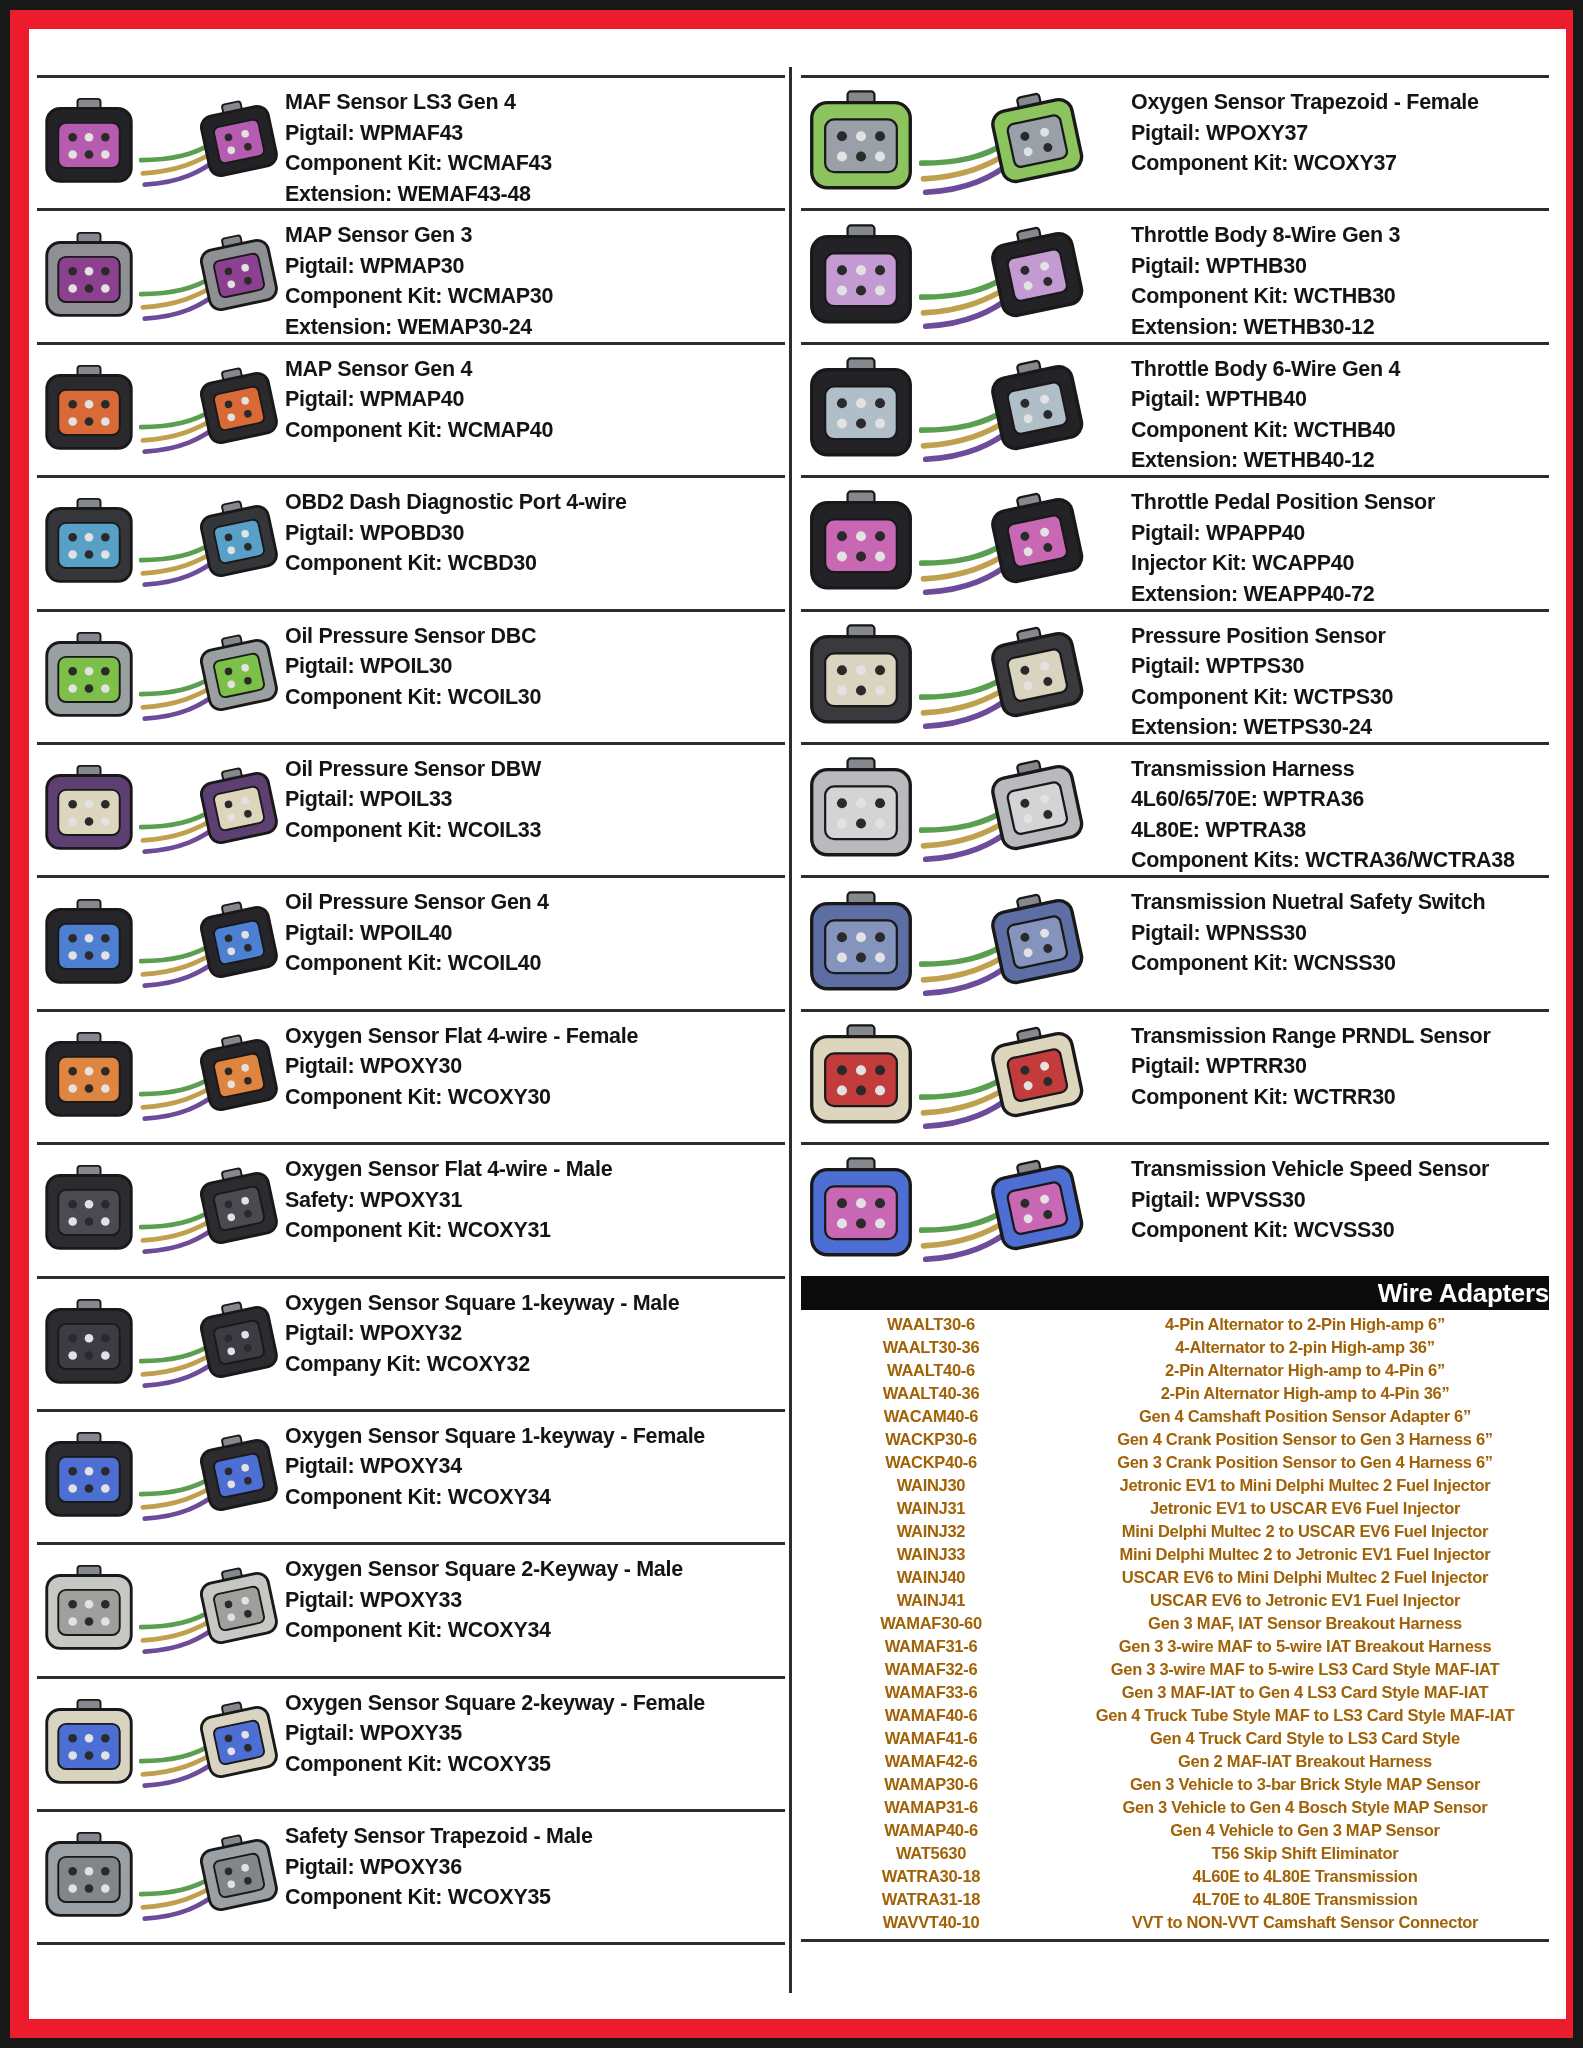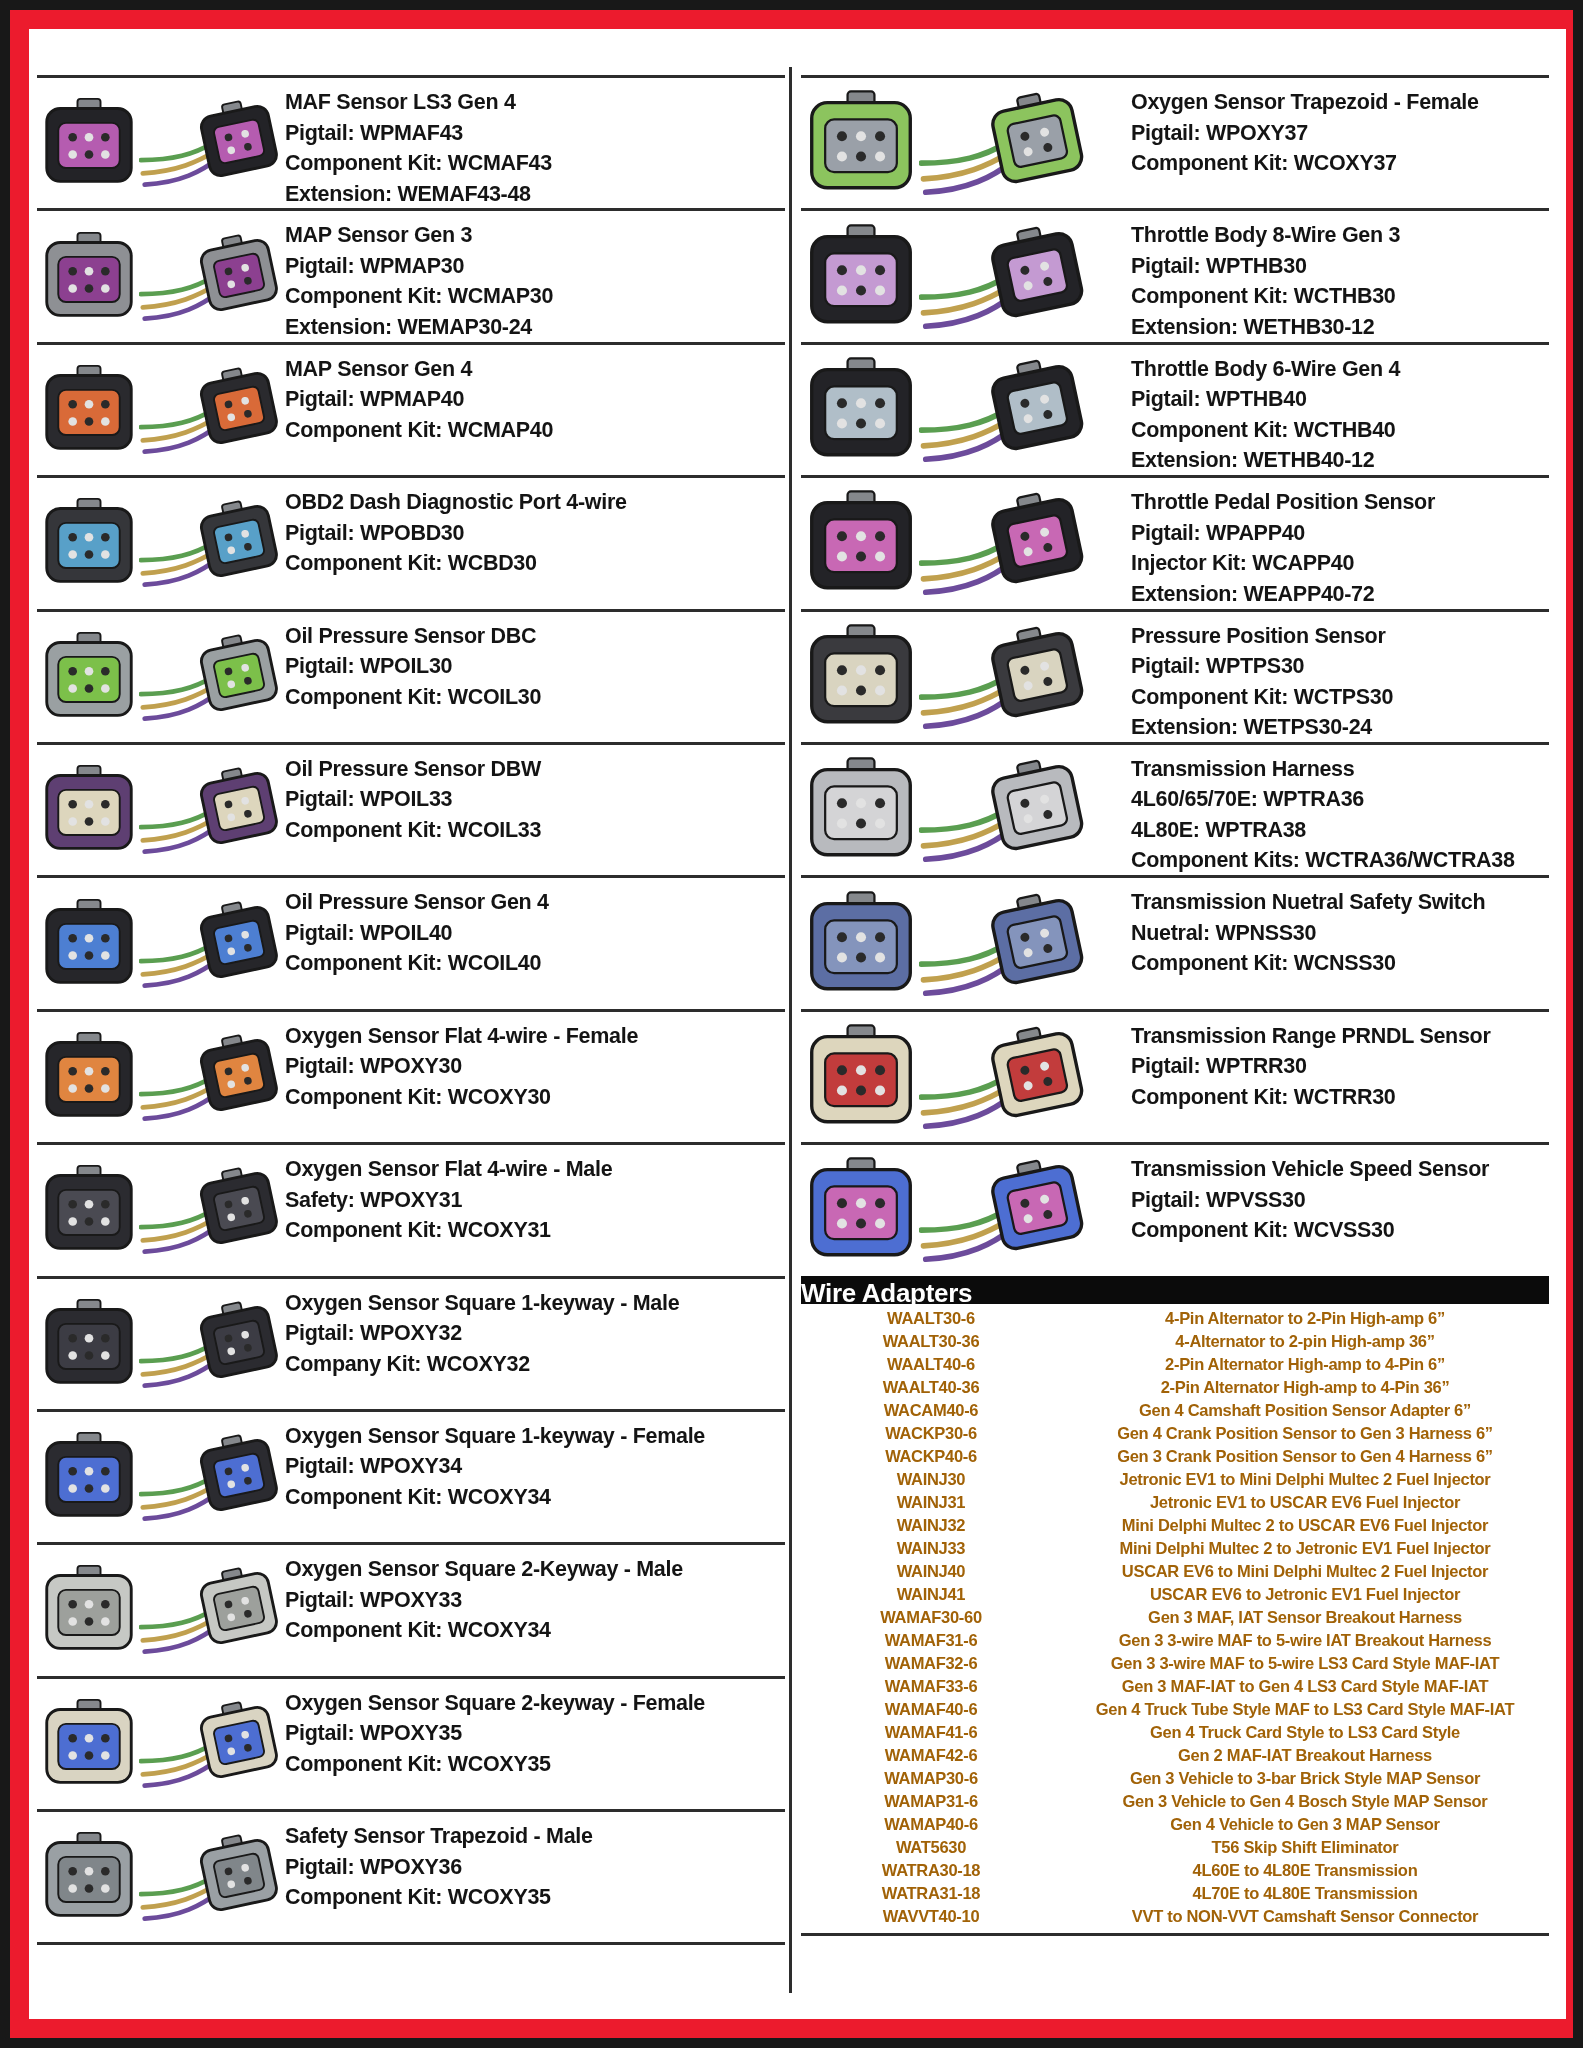--- a/index.html
+++ b/index.html
@@ -29,21 +29,21 @@
   .cbody{fill:var(--c1,#333);stroke:#191919;stroke-width:3;}
   .cface{fill:var(--c2,#888);stroke:#191919;stroke-width:2;}
   .ctab{fill:#85888c;stroke:#191919;stroke-width:2;}
   .pin{fill:#2a2a2a;}
   .pinl{fill:#e2e2e2;}
   .wire{fill:none;stroke-width:5;stroke-linecap:round;}
   .w1{stroke:var(--w1,#c0a04e);}
   .w2{stroke:var(--w2,#5a9e50);}
   .w3{stroke:var(--w3,#6c4b9b);}
 
-  .wa-header{height:28px;background:#0b0b0b;color:#ffffff;font-weight:bold;font-size:26px;line-height:34px;text-align:left;letter-spacing:-0.3px;}
+  .wa-header{height:34px;background:#0b0b0b;color:#ffffff;font-weight:bold;font-size:26px;line-height:34px;text-align:right;letter-spacing:-0.3px;}
   .wa-table{border-bottom:3px solid #2d2d2d;padding:3px 0 5px;}
   .wa-row{display:flex;height:23px;}
   .wa-code,.wa-desc{font-weight:bold;color:#a16207;font-size:16.5px;line-height:23px;text-align:center;letter-spacing:-0.3px;white-space:nowrap;}
   .wa-code{width:260px;flex-shrink:0;}
   .wa-desc{flex:1;}
 </style>
 </head>
 <body>
 
 <div class="page">
@@ -824,21 +824,21 @@
           <circle class="pin" cx="96" cy="40" r="4"></circle>
           <circle class="pinl" cx="114" cy="40" r="4"></circle>
           <circle class="pinl" cx="96" cy="54" r="4"></circle>
           <circle class="pin" cx="114" cy="54" r="4"></circle>
         </g>
       </svg>
     </div>
     <div class="ptext">
       <div class="ptitle">Transmission Nuetral Safety Switch</div>
       <div class="plines">
-                  <div class="pline">Nuetral: WPNSS30</div>
+                  <div class="pline">Pigtail: WPNSS30</div>
                   <div class="pline">Component Kit: WCNSS30</div>
                 </div>
     </div>
   </div>
 
   <div class="product-row" style="--c1: #ddd6bd; --c2: #c23c3c;">
     <div class="photos">
       <svg class="conn-a" viewBox="0 0 100 96" preserveAspectRatio="xMidYMid meet">
         <rect class="ctab" x="38" y="2" width="24" height="16" rx="3"></rect>
         <rect class="cbody" x="6" y="12" width="88" height="76" rx="14"></rect>

